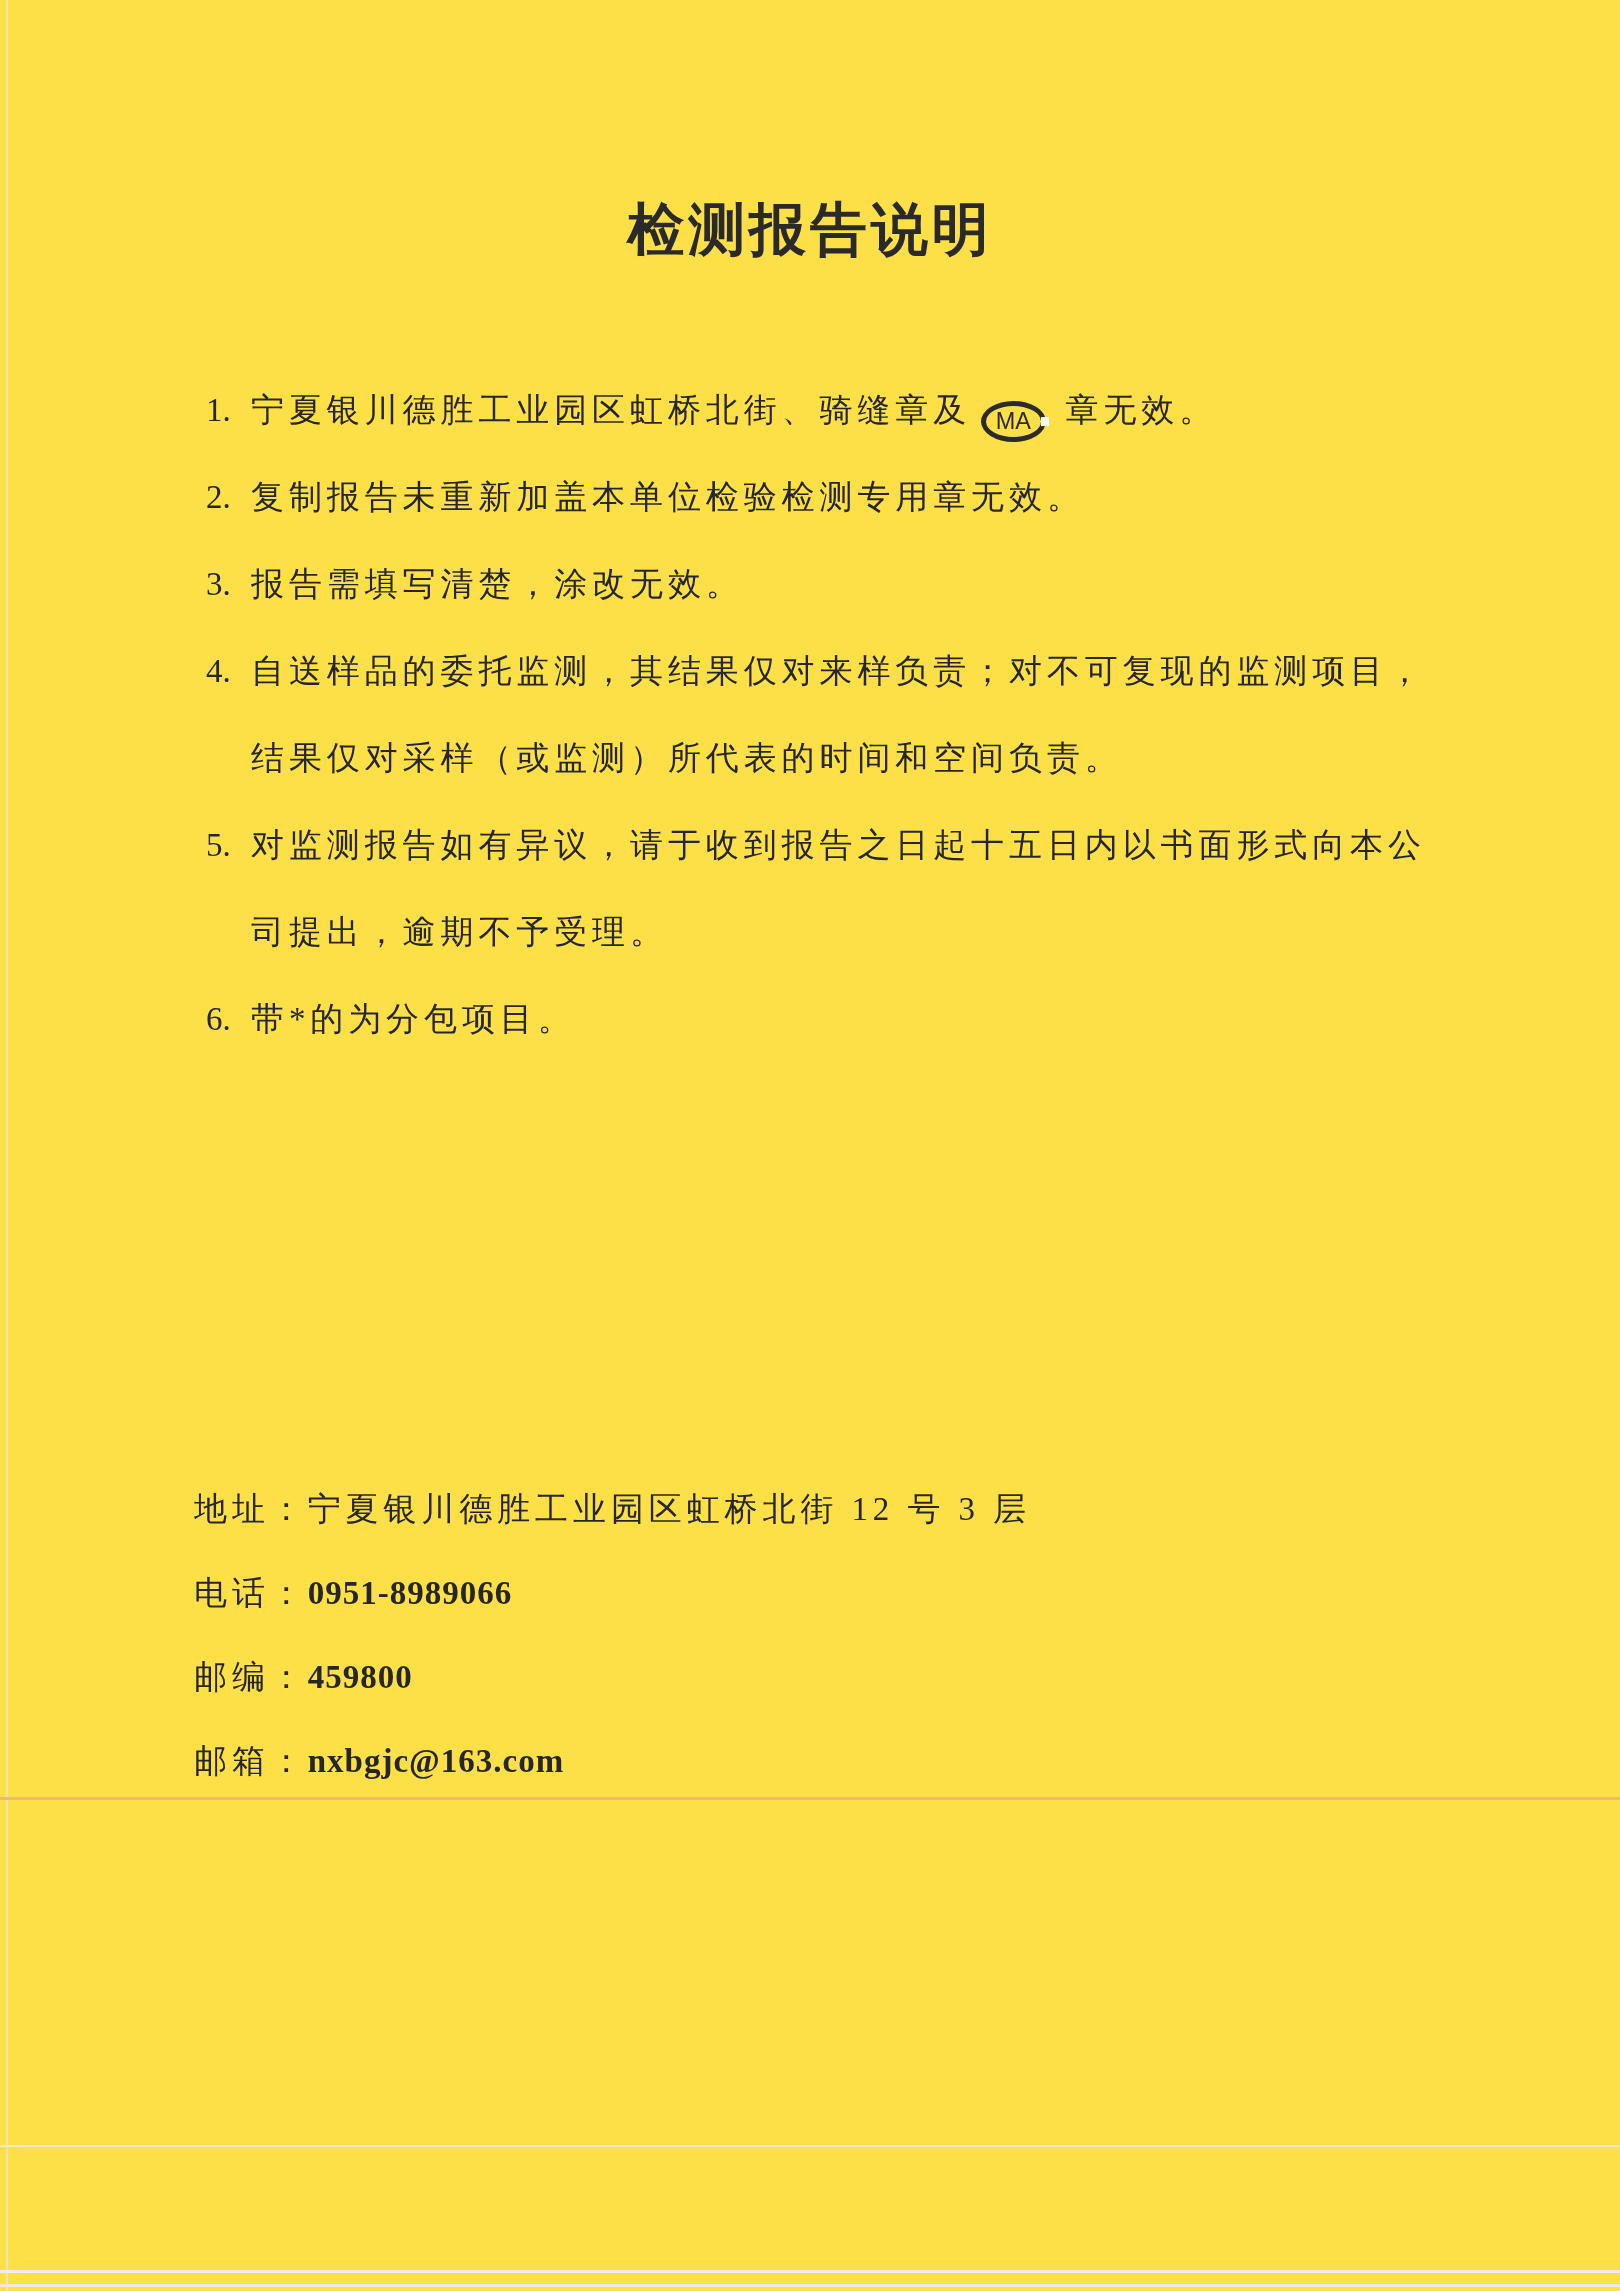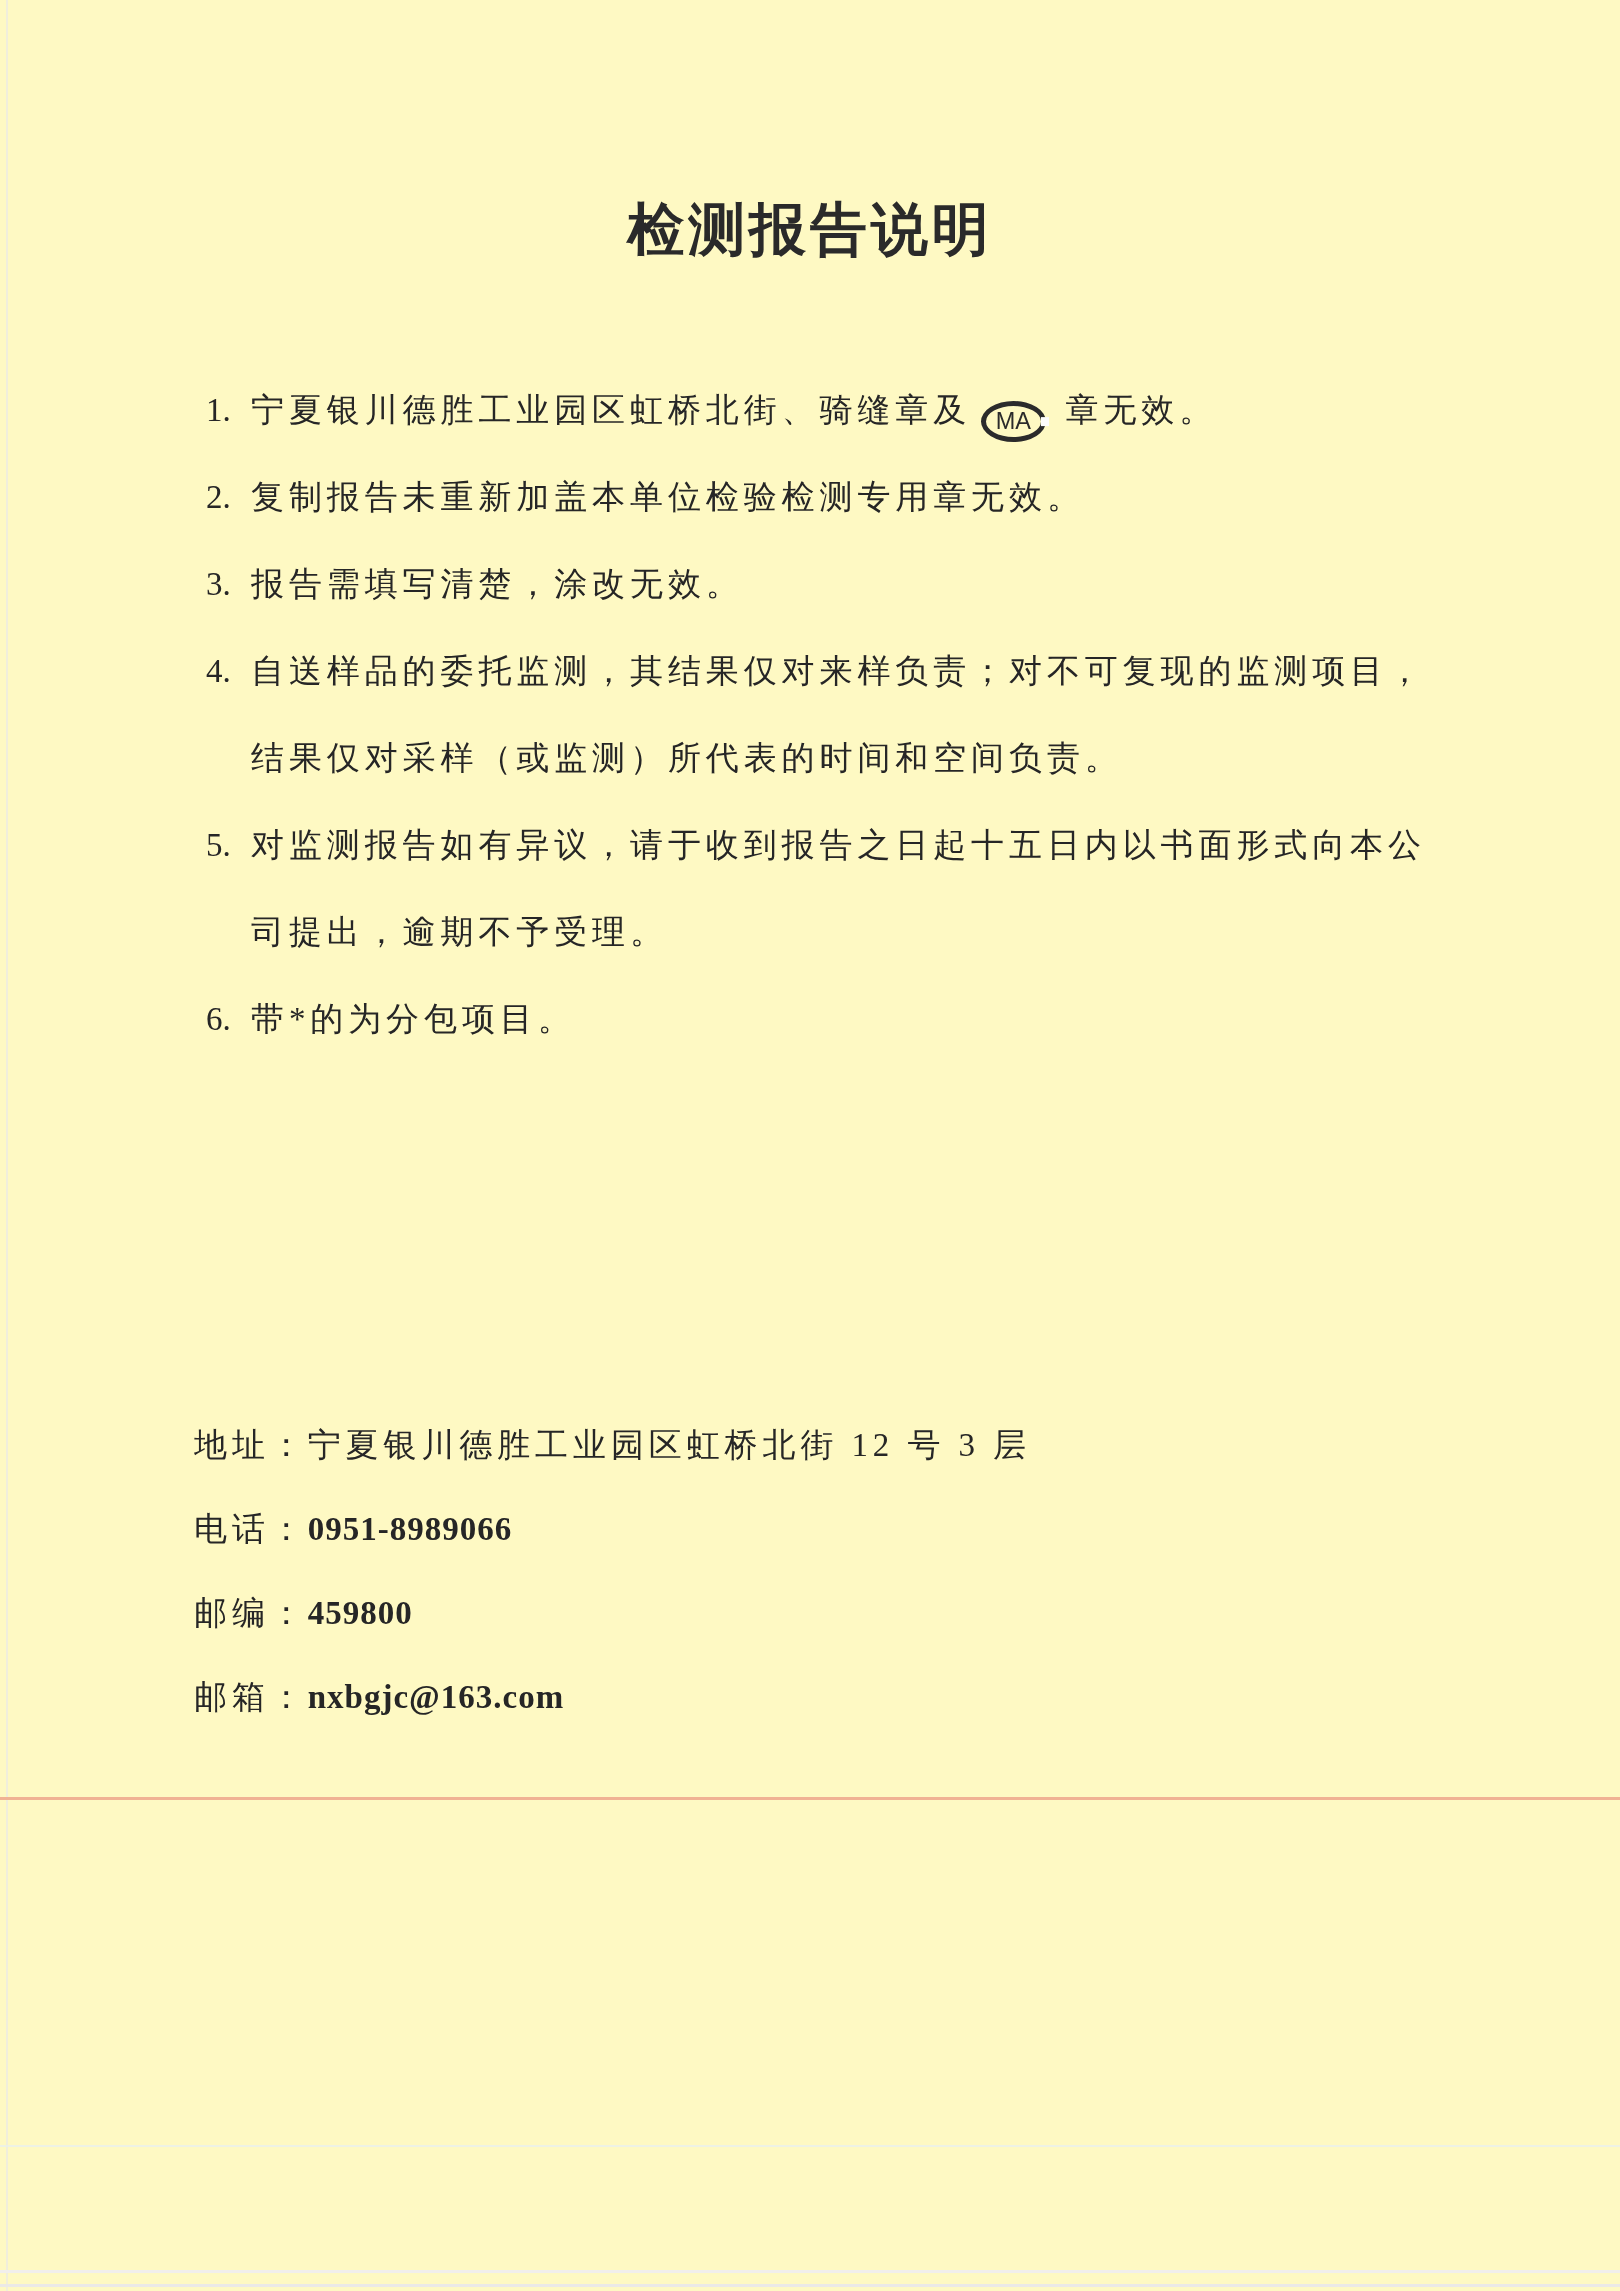--- a/index.html
+++ b/index.html
@@ -4,21 +4,21 @@
 <style>
   html, body {
     margin: 0;
     padding: 0;
     background: #ffffff;
   }
   .page {
     position: relative;
     width: 1620px;
     height: 2292px;
-    background: #fef9c3;
+    background: #fde047;
     overflow: hidden;
     font-family: "Liberation Serif", "DejaVu Serif", serif;
     color: #262626;
   }
   
   .scan-edge-left {
     position: absolute;
     left: 5.9px; top: 0;
     width: 2px; height: 100%;
     background: #e9e9e6;
@@ -85,21 +85,21 @@
     position: absolute;
     right: -7.8px;
     top: 50%;
     transform: translateY(-50%);
     width: 7.8px;
     height: 9.8px;
     background: #fdfdfc;
   }
   .contact {
     position: absolute;
-    top: 1403px;
+    top: 1467px;
     left: 194px;
     font-size: 33px;
     line-height: 84px;
     letter-spacing: 4.9px;
   }
   .contact-row { white-space: pre; }
   .latin-val { letter-spacing: 1px; font-weight: bold; }
   .divider {
     position: absolute;
     left: 0;

